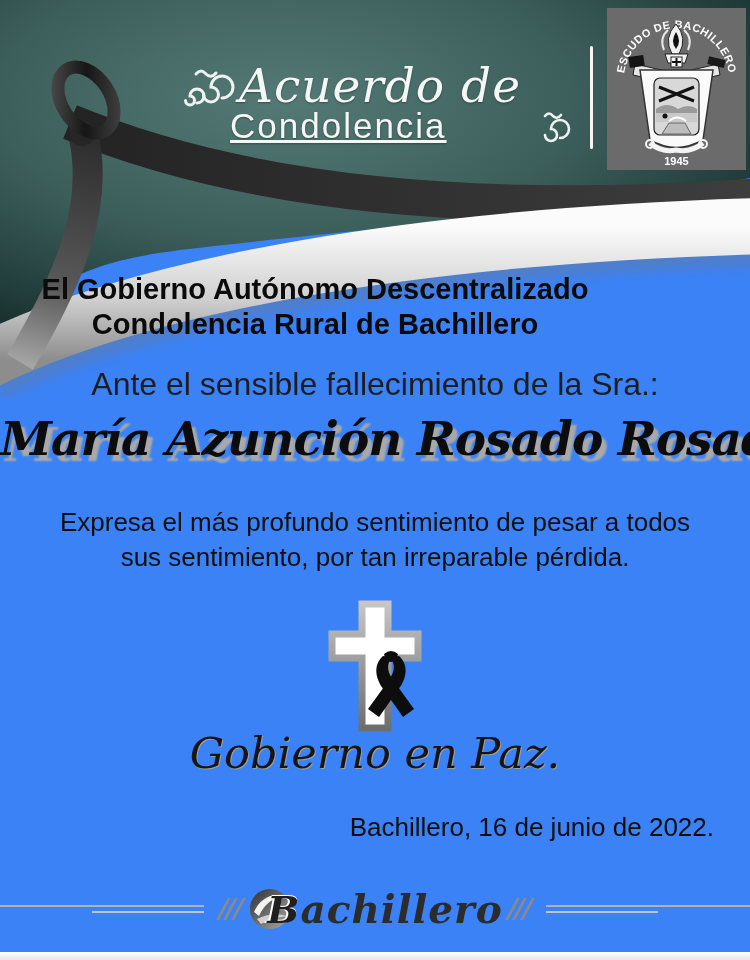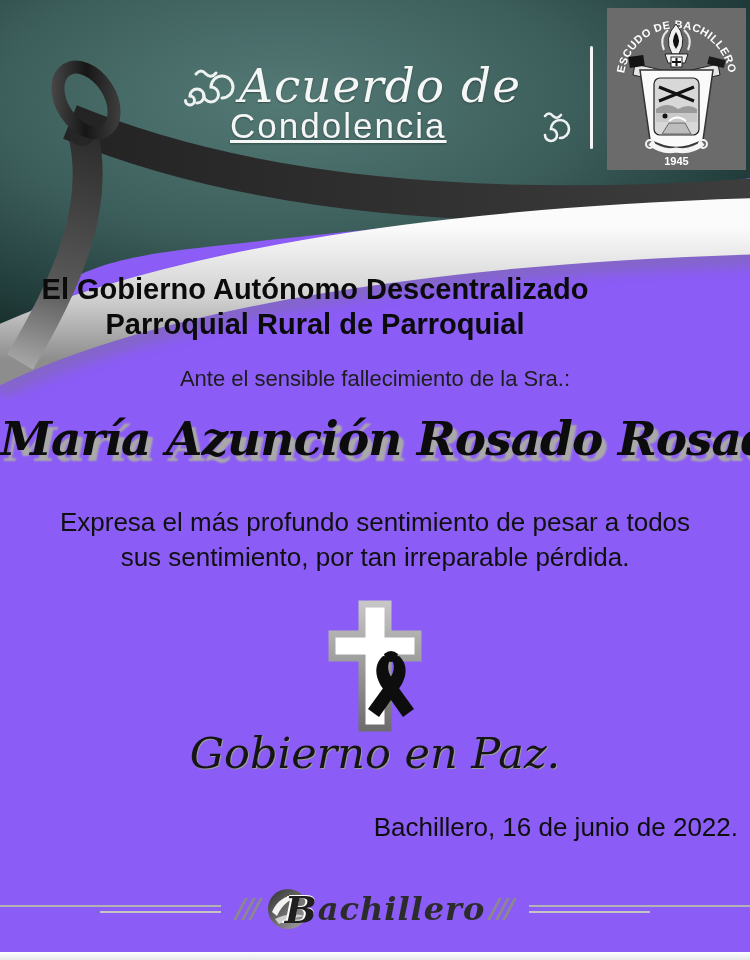--- a/index.html
+++ b/index.html
@@ -1,19 +1,19 @@
 <!DOCTYPE html>
 <html><head>
 <meta charset="utf-8">
 <style>
   * { margin:0; padding:0; box-sizing:border-box; }
   body { background:#dcdcdc; font-family:"Liberation Sans", sans-serif; }
   .page {
     position:relative; width:750px; height:960px; margin:0 auto;
-    background:#8b5cf6; overflow:hidden;
+    background:#3b82f6; overflow:hidden;
   }
 
   
   .header-art { position:absolute; top:0; left:0; width:750px; height:440px; }
   .title-script {
     position:absolute; top:58px; left:180px; width:400px; text-align:center;
     font-family:"DejaVu Serif", serif; font-style:italic; font-weight:400;
     font-size:47px; color:#f4f7f6; letter-spacing:1px;
     text-shadow:0 1px 2px rgba(0,0,0,.35);
   }
@@ -28,41 +28,41 @@
            background:#f5f5f5; border-radius:2px; }
   .escudo { position:absolute; left:607px; top:8px; }
 
   
   .org-title {
     position:absolute; top:272px; left:0; width:630px; text-align:center;
     font-weight:bold; font-size:29px; line-height:35px; color:#0b0b0b;
   }
   .intro {
     position:absolute; top:366px; left:0; width:750px; text-align:center;
-    font-size:22px; color:#1d1d1d;
+    font-size:32px; color:#1d1d1d;
   }
   .deceased {
     position:absolute; top:398px; left:0; width:750px; text-align:center;
     font-family:"DejaVu Serif", serif; font-style:italic; font-weight:bold;
     font-size:47px; line-height:82px; color:#0c0c0c; letter-spacing:-1px;
     text-shadow:5px 6px 2px #a9a9a9;
     white-space:nowrap;
   }
   .message {
     position:absolute; top:505px; left:0; width:750px; text-align:center;
     font-size:26px; line-height:35px; color:#101010;
   }
   .cross-wrap { position:absolute; top:596px; left:50%; transform:translateX(-50%); }
   .farewell {
     position:absolute; top:728px; left:0; width:750px; text-align:center;
     font-family:"DejaVu Serif", serif; font-style:italic; font-weight:400;
     font-size:43px; color:#151515; text-shadow:1px 1px 0 #9d9d9d;
   }
   .dateline {
-    position:absolute; top:812px; right:12px;
+    position:absolute; top:812px; right:36px;
     font-size:26px; color:#0e0e0e;
   }
 
   
   .footer {
     position:absolute; top:878px; left:0; width:750px; height:62px;
     display:flex; align-items:center; justify-content:center;
   }
   .dline { height:8px; position:relative; }
   .dline .l1 { position:absolute; top:0; height:1.5px; background:#b2b2b2; width:100%; }
@@ -75,21 +75,21 @@
   .slashes i { display:block; width:2.5px; height:22px; background:#8a8a8a;
                transform:skewX(-28deg); }
   .logo { display:flex; align-items:center; position:relative; }
   .logo-initial {
     font-family:"DejaVu Serif", serif; font-style:italic; font-weight:bold;
     font-size:38px; color:#1f1f1f; position:relative; margin-left:-26px; z-index:2;
     text-shadow:-2px 0 0 #fff, 0 -1px 0 #fff;
   }
   .logo-rest {
     font-family:"DejaVu Serif", serif; font-style:italic; font-weight:bold;
-    font-size:32px; color:#2c2c2c; letter-spacing:1px; margin-left:1px;
+    font-size:39px; color:#2c2c2c; letter-spacing:1px; margin-left:1px;
   }
   .bottom-strip { position:absolute; bottom:0; left:0; width:750px; height:8px;
     background:linear-gradient(to bottom,#ffffff,#e6e6e6); }
 </style>
 </head>
 <body>
 
 <div class="page">
 
   <svg class="header-art" viewBox="0 0 750 440" width="750" height="440">
@@ -192,21 +192,21 @@
     <g>
       <path d="M43,135 q12,10 26,7 q15,3 27,-7" fill="none" stroke="#f4f4f4" stroke-width="5"></path>
       <circle cx="43" cy="136" r="4" fill="none" stroke="#f4f4f4" stroke-width="2"></circle>
       <circle cx="96" cy="136" r="4" fill="none" stroke="#f4f4f4" stroke-width="2"></circle>
     </g>
     <text x="69.5" y="157" text-anchor="middle" font-size="11" font-weight="bold" fill="#ffffff" font-family="Liberation Sans, sans-serif">1945</text>
   </svg>
 
   <div class="org-title">
     <div>El Gobierno Autónomo Descentralizado</div>
-    <div>Parroquial Rural de Parroquial</div>
+    <div>Condolencia Rural de Bachillero</div>
   </div>
 
   <div class="intro">Ante el sensible fallecimiento de la Sra.:</div>
 
   <div class="deceased">María Azunción Rosado Rosado</div>
 
   <div class="message">
     <div>Expresa el más profundo sentimiento de pesar a todos</div>
     <div>sus sentimiento, por tan irreparable pérdida.</div>
   </div>

